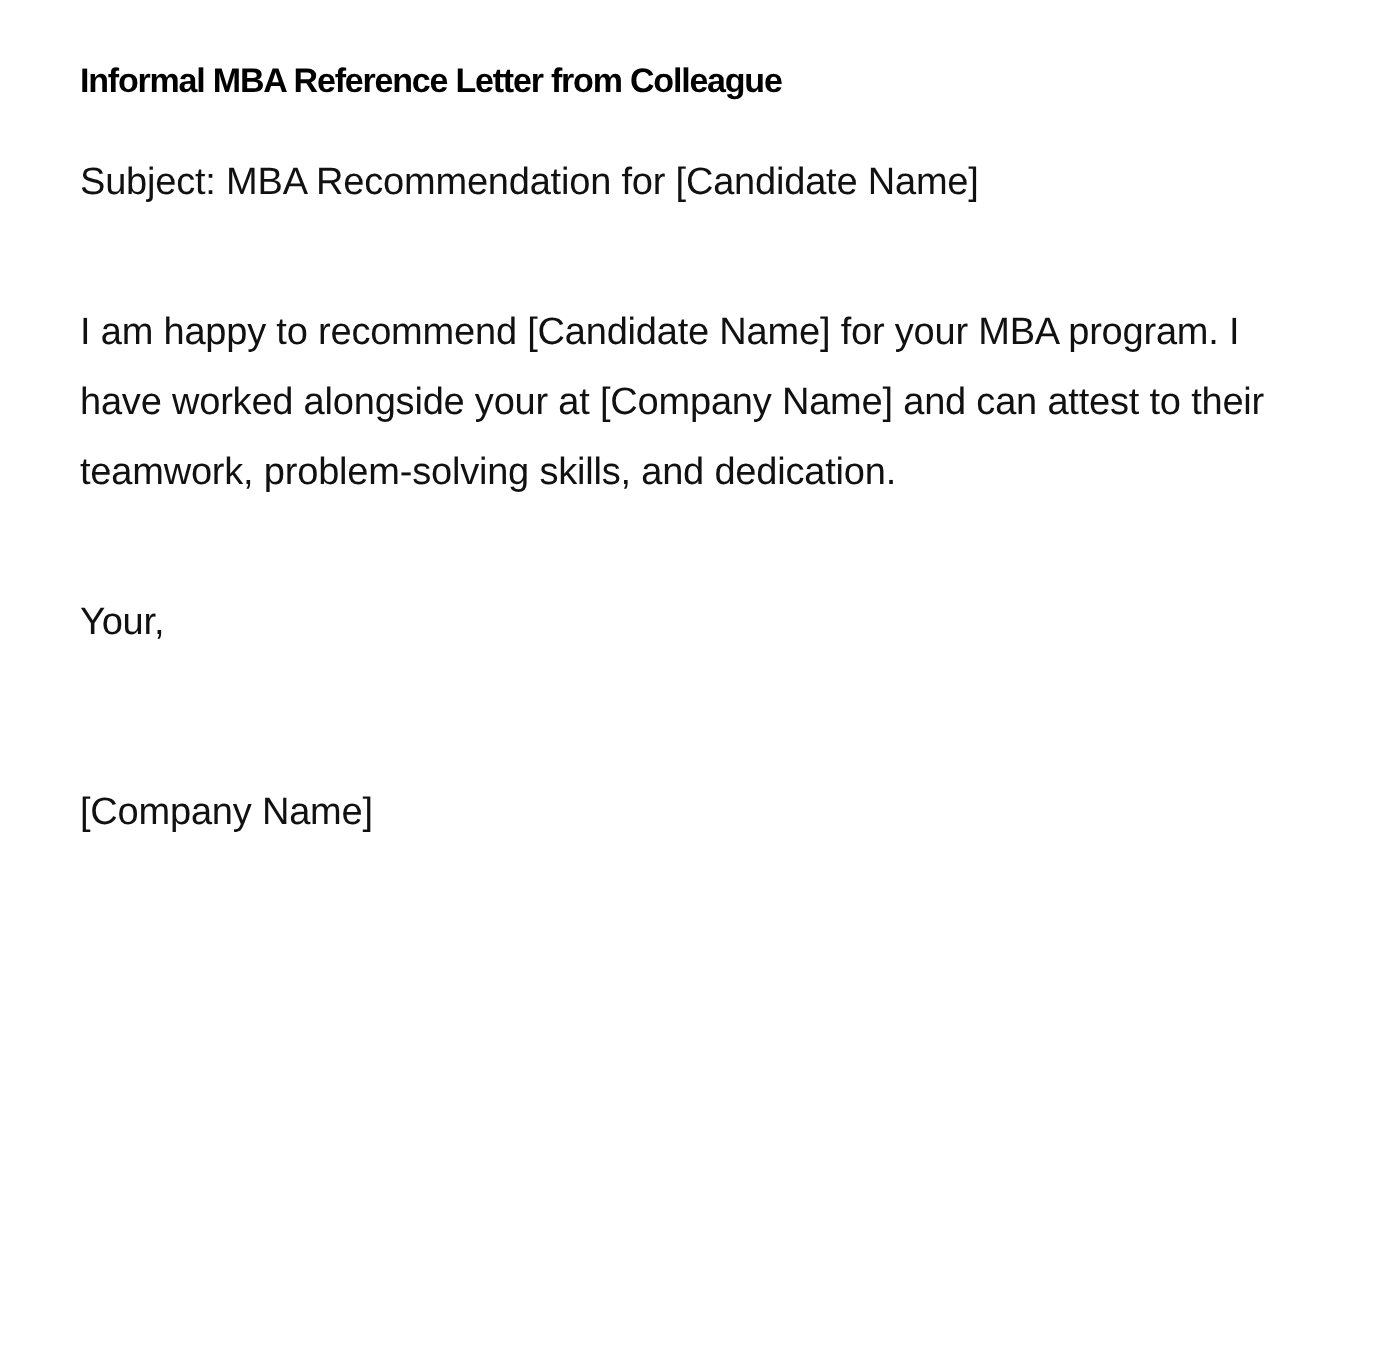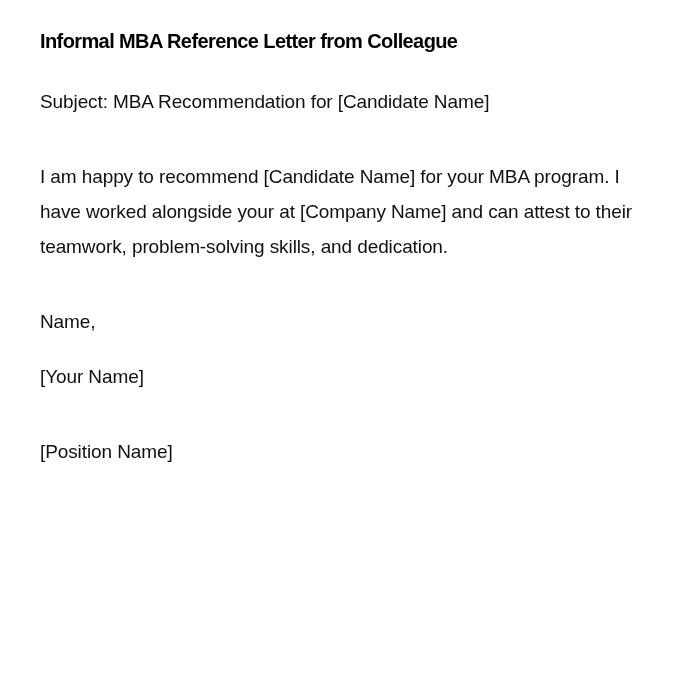--- a/index.html
+++ b/index.html
@@ -15,45 +15,44 @@
       font-family: "Liberation Sans", sans-serif;
       color: #111111;
     }
     .doc {
       position: absolute;
       left: 40px;
       top: 22px;
       width: 620px;
     }
     .title {
-      font-size: 20px;
+      font-size: 17px;
       font-weight: bold;
       letter-spacing: -0.6px;
       margin: 0;
       line-height: 38px;
       color: #000000;
     }
     .para {
       font-size: 19px;
       line-height: 35px;
       margin: 0;
       letter-spacing: -0.1px;
     }
     .gap { height: 20px; }
   </style>
 </head>
 <body>
 
 <div class="doc">
   <h1 class="title">Informal MBA Reference Letter from Colleague</h1>
-  <p class="para" style="margin-top:24px;">Subject: MBA Recommendation for [Candidate Name]</p>
+  <p class="para" style="margin-top:14px;">Subject: MBA Recommendation for [Candidate Name]</p>
   <div class="gap"></div>
   <div class="gap"></div>
   <p class="para">I am happy to recommend [Candidate Name] for your MBA program. I have worked alongside your at [Company Name] and can attest to their teamwork, problem-solving skills, and dedication.</p>
   <div class="gap"></div>
   <div class="gap"></div>
-  <p class="para">Name,</p>
-  <div class="gap"></div>
-  <p class="para">[Your Name]</p>
+  <p class="para">Your,</p>
   <div class="gap"></div>
   <div class="gap"></div>
-  <p class="para">[Position Name]</p>
+  <div class="gap"></div>
+  <p class="para">[Company Name]</p>
 </div>
 
 </body></html>

